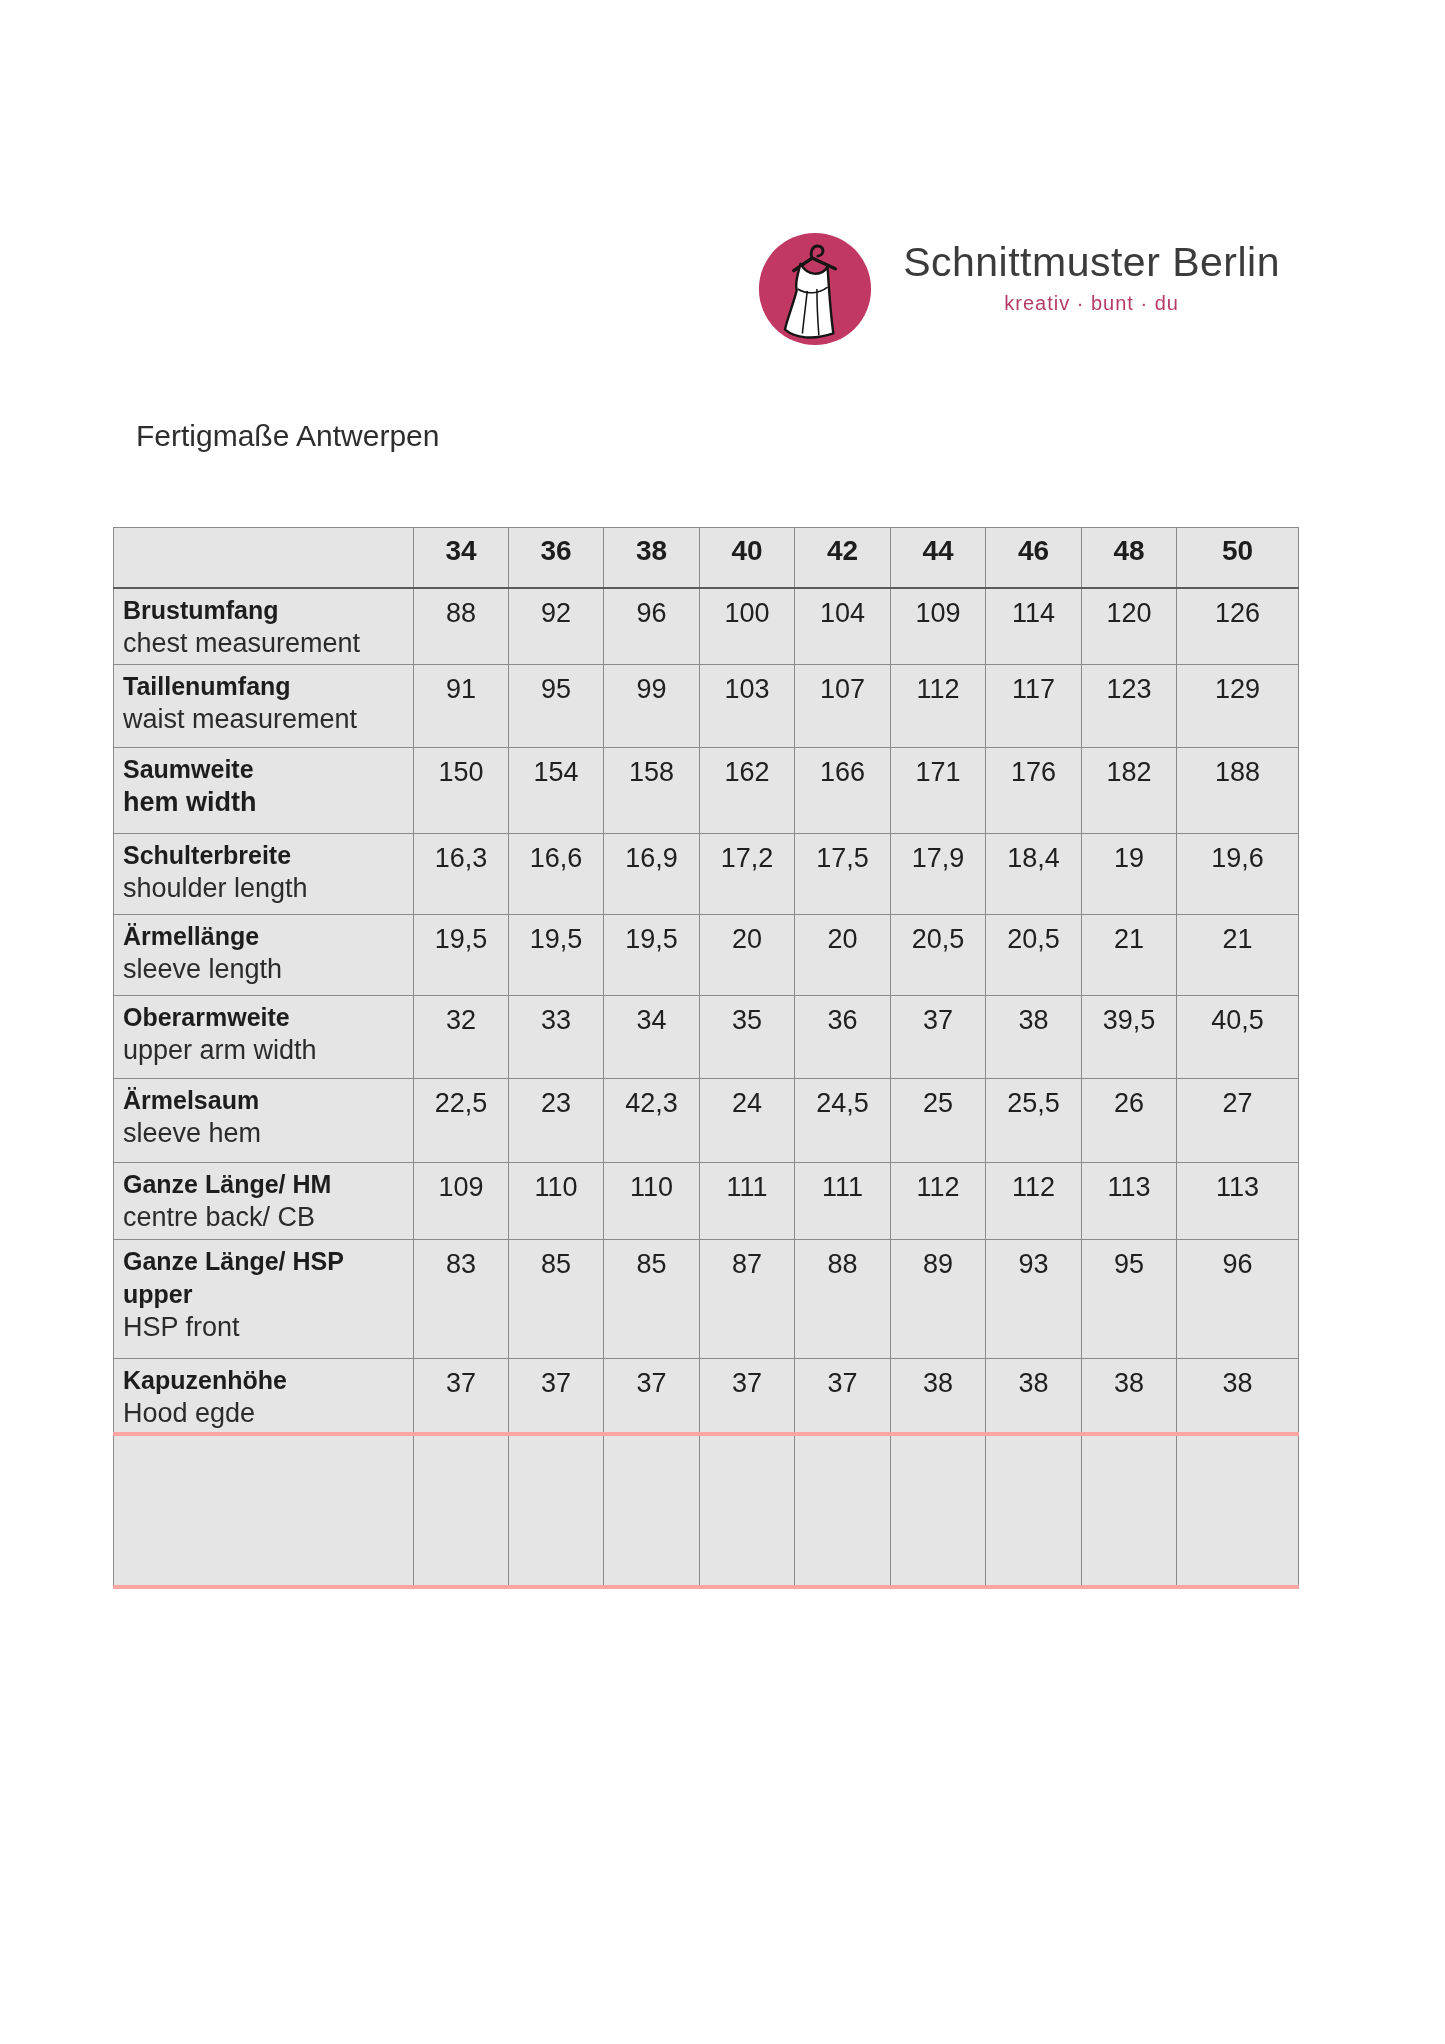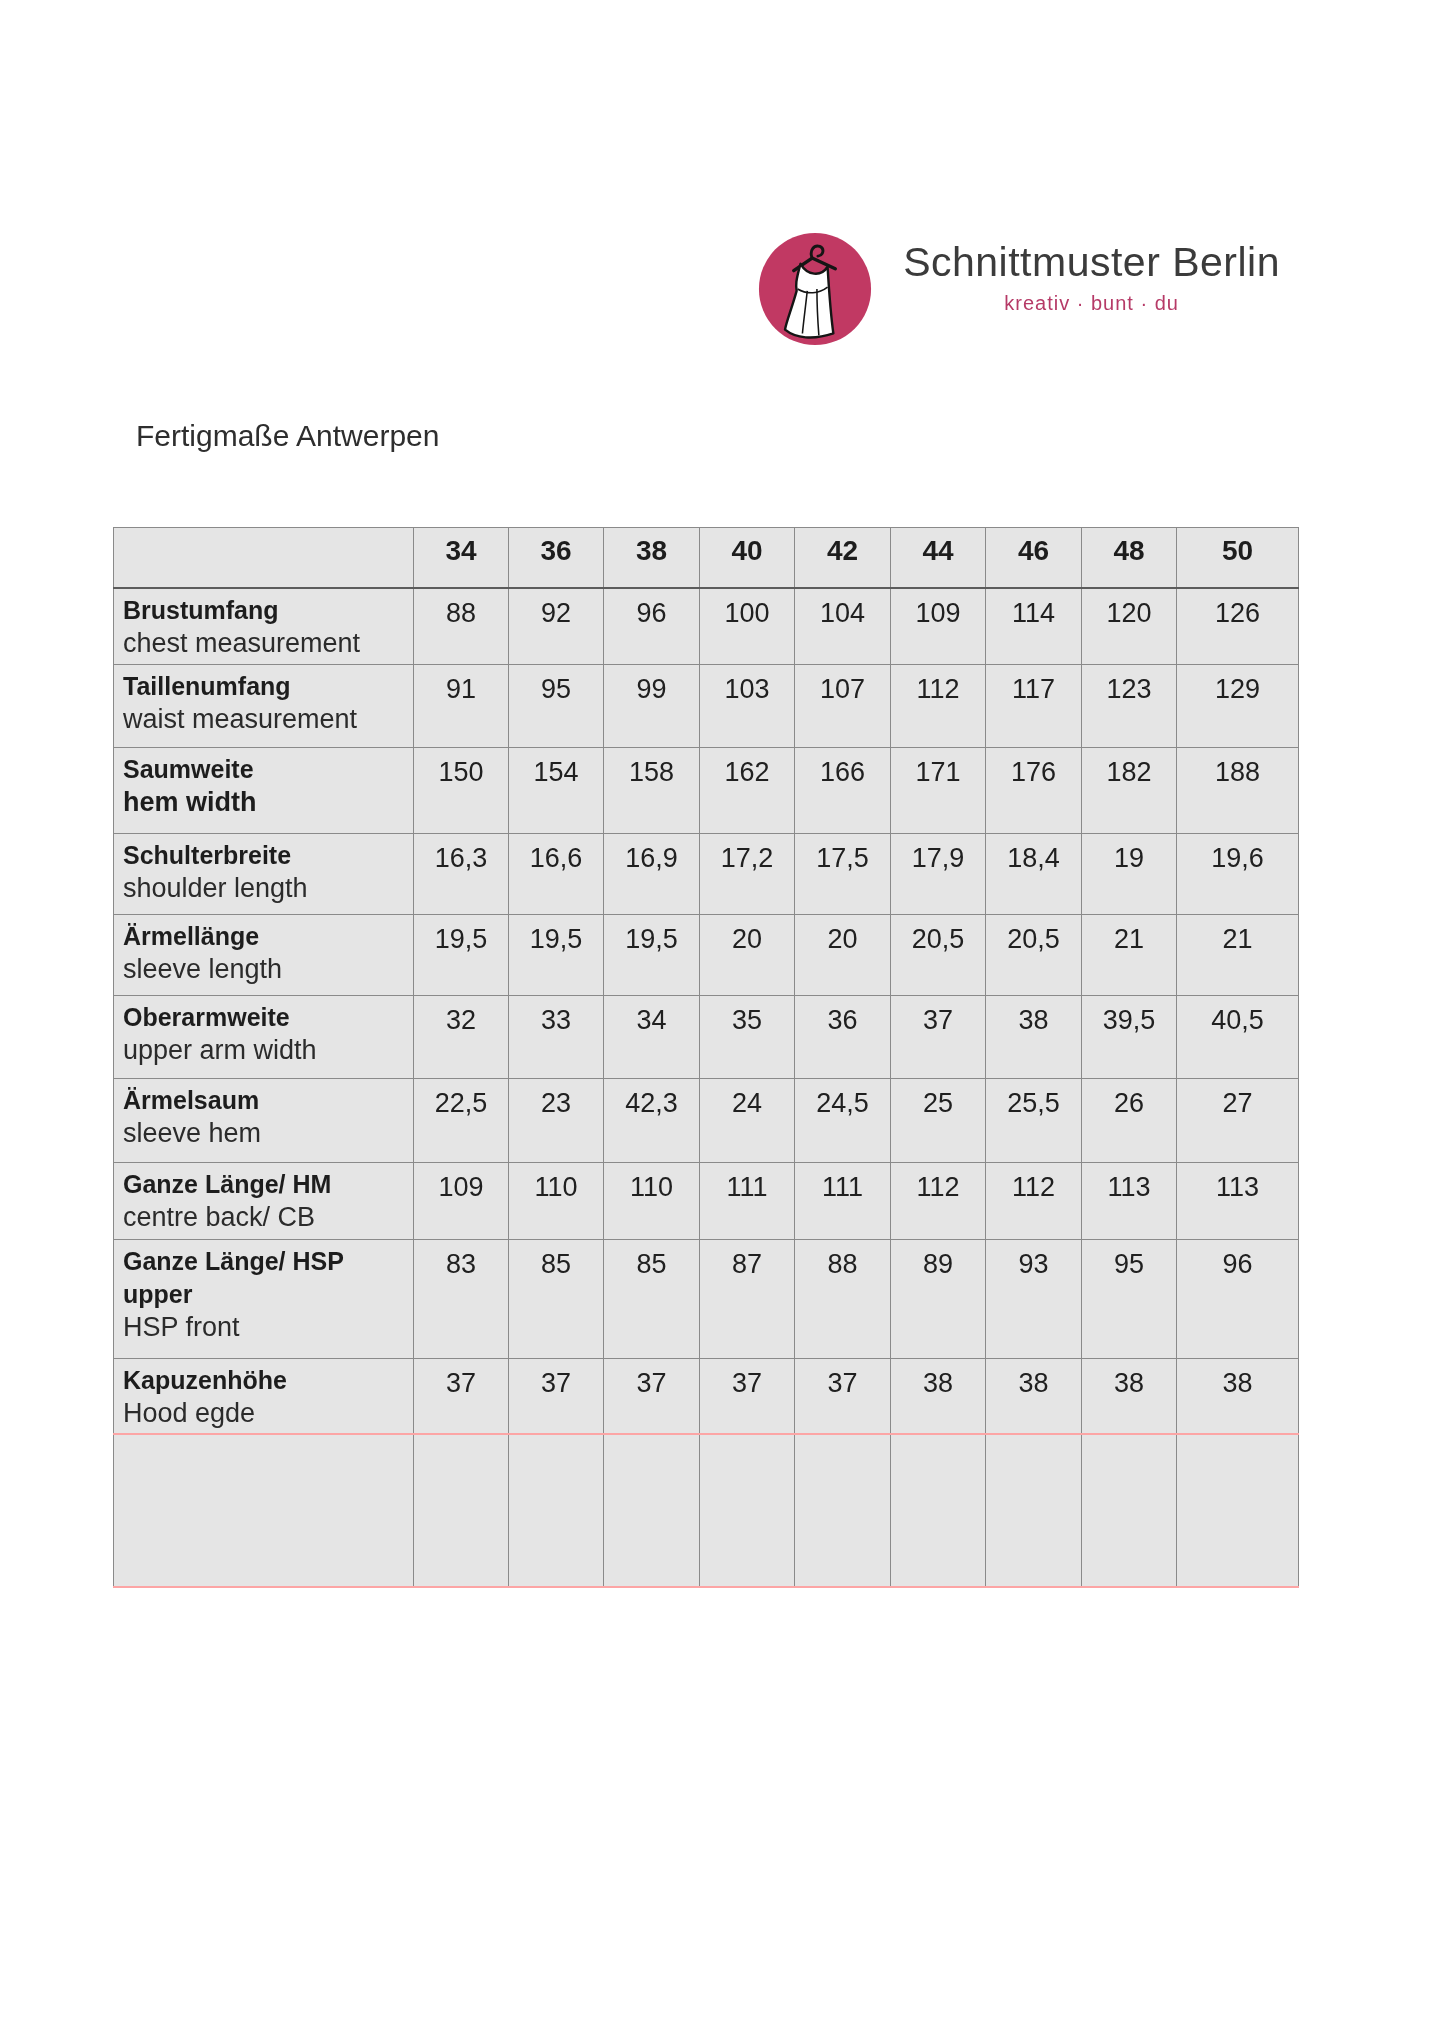--- a/index.html
+++ b/index.html
@@ -21,21 +21,21 @@
   table.size-table td{border:1px solid #8a8a8a;overflow:hidden;}
   tr.hdr td{
     border-bottom:2px solid #5c5c5c;font-weight:bold;font-size:28px;text-align:center;
     vertical-align:middle;padding-bottom:14px;color:#1d1d1d;
   }
   td.lbl{vertical-align:top;padding:5px 6px 0 9px;}
   .de{font-weight:bold;font-size:25px;line-height:33px;color:#1d1d1d;}
   .en{font-weight:400;font-size:27px;line-height:33px;color:#2b2b2b;}
   .en.bold{font-weight:bold;color:#1d1d1d;}
   td.val{vertical-align:top;text-align:center;padding-top:9px;font-size:27px;color:#202020;}
-  tr.thick td{border-bottom:2px solid #fca5a5;}
+  tr.thick td{border-bottom:4px solid #fca5a5;}
 </style>
 </head>
 <body>
 
 <div class="logo-wrap">
   <svg class="logo-circle" viewBox="0 0 120 120" aria-hidden="true">
     <circle cx="60" cy="60" r="58" fill="#c13963"></circle>
 
     <path d="M57,28 C54,20 59,14 65,16 C70,18 69,25 63,26" fill="none" stroke="#151515" stroke-width="3" stroke-linecap="round"></path>
     <path d="M38,41 L57,28 L81,39" fill="none" stroke="#151515" stroke-width="3.5" stroke-linecap="round" stroke-linejoin="round"></path>

